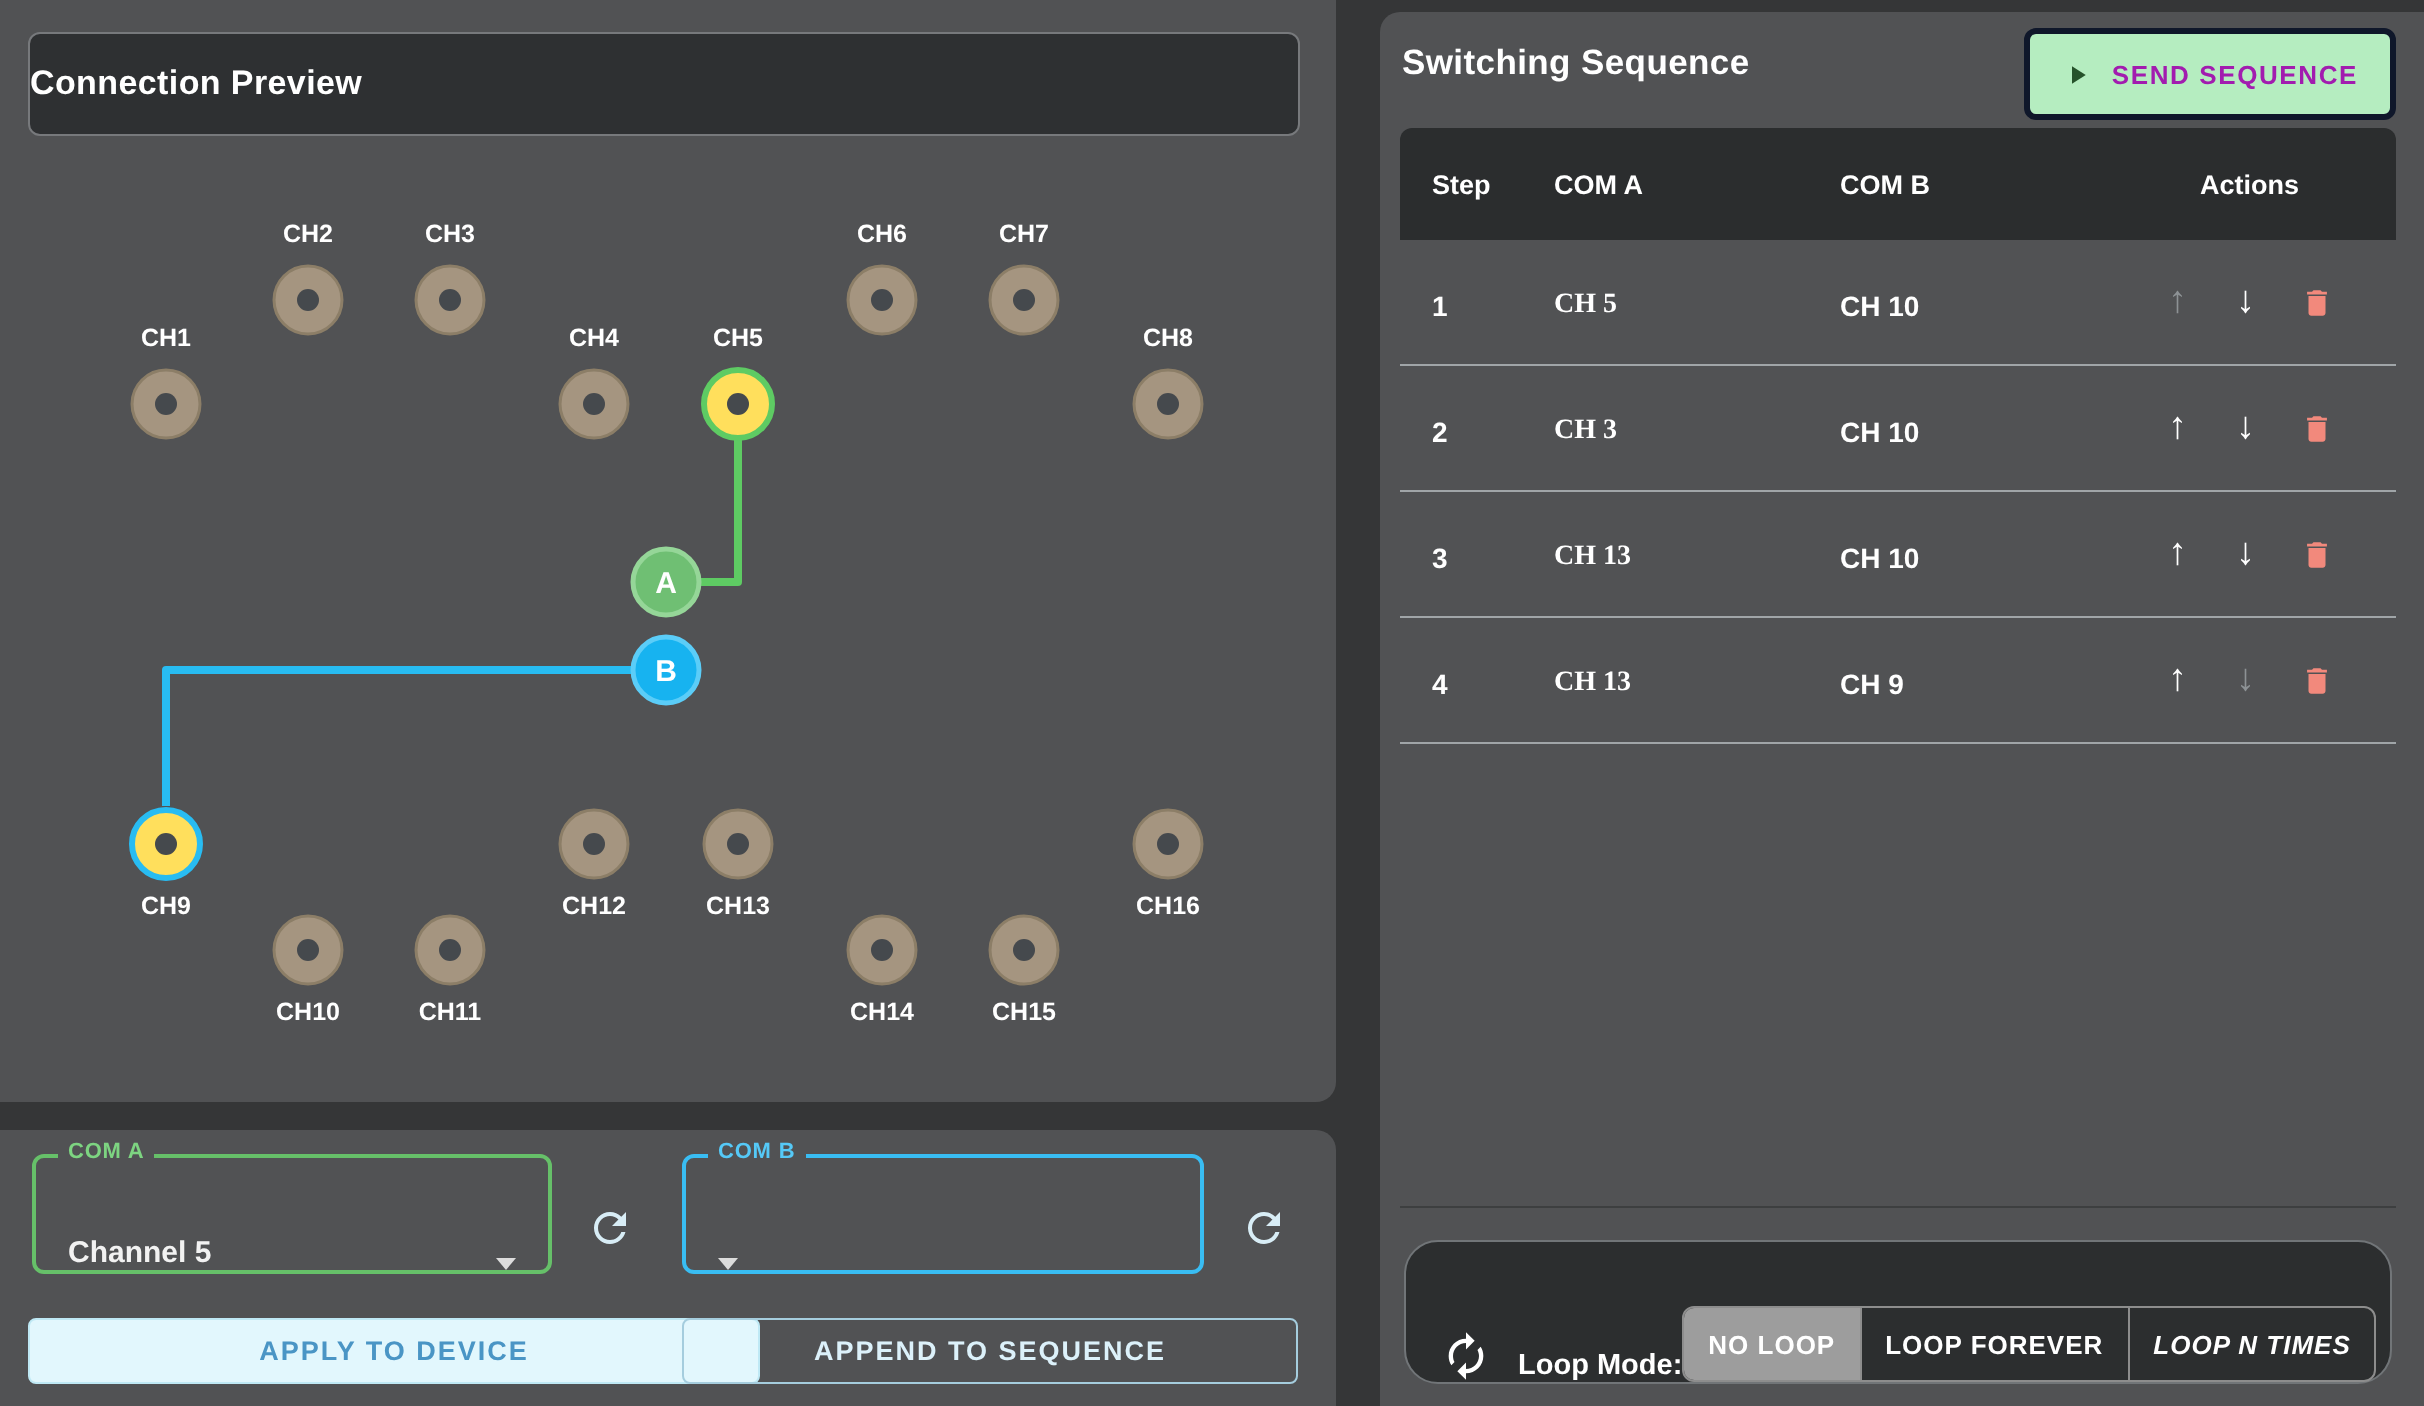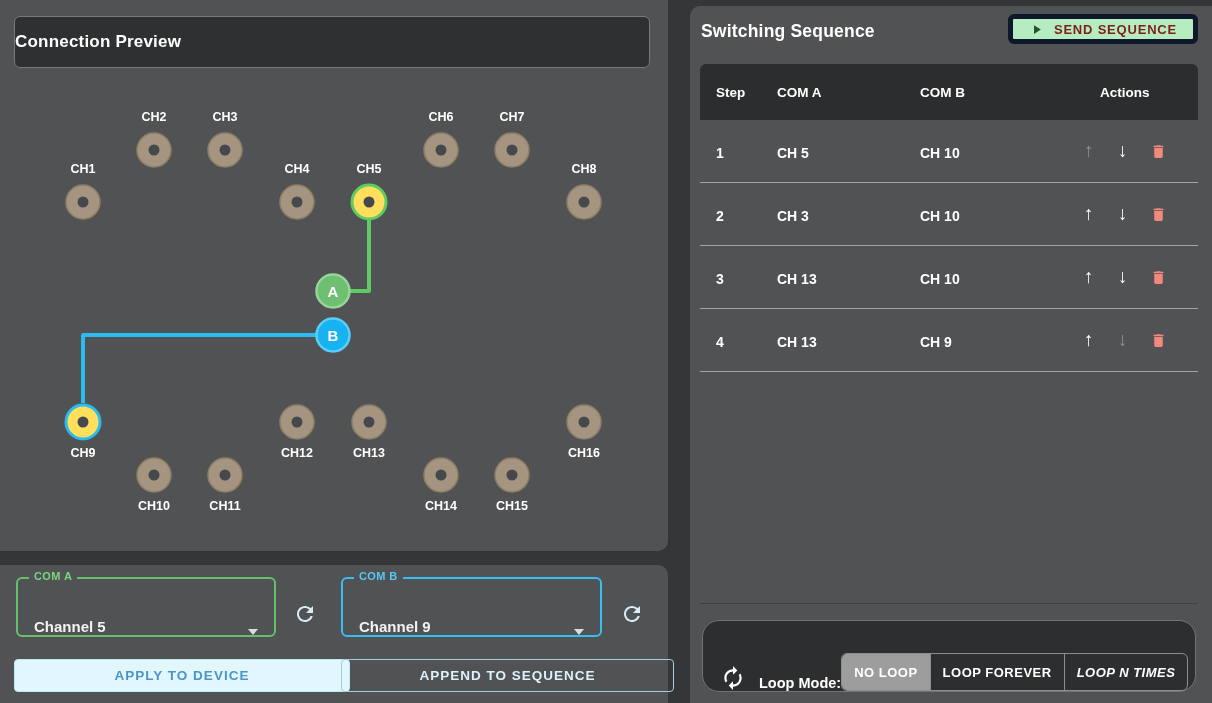--- a/index.html
+++ b/index.html
@@ -52,40 +52,40 @@
     display: flex; align-items: center; justify-content: center; cursor: pointer;
   }
   #refresh-a { left: 290px; }
   #refresh-b { left: 617px; }
 
   .big-btn {
     position: absolute; top: 94px; height: 33px; border-radius: 4px;
     display: flex; align-items: center; justify-content: center;
     font-size: 13.5px; font-weight: bold; letter-spacing: 1px; cursor: pointer;
   }
-  #apply-btn { left: 14px; width: 336px; background: #e2f7fd; color: #4a95c5; border: 1px solid #bfe9f5; }
-  #append-btn { left: 341px; width: 333px; background: transparent; color: #dcf1fa; border: 1px solid #a5cdde; }
+  #apply-btn { left: 14px; width: 366px; background: #e2f7fd; color: #4a95c5; border: 1px solid #bfe9f5; }
+  #append-btn { left: 341px; width: 308px; background: transparent; color: #dcf1fa; border: 1px solid #a5cdde; }
 
   
   .right-title { position: absolute; left: 11px; top: 15px; font-size: 17.5px; font-weight: bold; letter-spacing: .2px; }
   #send-btn {
-    position: absolute; right: 14px; top: 8px; height: 30px; padding: 0 16px;
+    position: absolute; right: 14px; top: 8px; height: 46px; padding: 0 16px;
     background: #b5edc0; border-radius: 6px; display: flex; align-items: center; gap: 10px;
-    color: #7f1d1d; font-size: 13px; font-weight: bold; letter-spacing: .8px; cursor: pointer;
-    border: 5px solid #0f172a;
+    color: #a21caf; font-size: 13px; font-weight: bold; letter-spacing: .8px; cursor: pointer;
+    border: 3px solid #0f172a;
   }
   #seq-table { position: absolute; left: 10px; top: 58px; width: 498px; }
   .seq-header {
     position: relative; height: 56px; background: #2b2d2e; border-radius: 6px 6px 0 0;
     font-size: 13.5px; font-weight: bold;
   }
   .seq-header span { position: absolute; top: 21px; }
   .seq-row { position: relative; height: 63px; border-bottom: 1px solid #a0a5a8; font-size: 14px; font-weight: bold; }
   .c-step { position: absolute; left: 16px;  top: 25px; }
-  .c-coma { position: absolute; left: 77px;  top: 25px; }
+  .c-coma { position: absolute; left: 77px;  top: 25px; font-family: Liberation Serif, serif; }
   .c-comb { position: absolute; left: 220px; top: 25px; }
   .h-step { left: 16px; } .h-coma { left: 77px; } .h-comb { left: 220px; } .h-act { left: 400px; }
   .act { position: absolute; top: 21px; cursor: pointer; font-size: 19px; font-weight: bold; line-height: 20px; color: #ffffff; }
   .act.up    { left: 384px; }
   .act.down  { left: 418px; }
   .act.trash { left: 450px; top: 23px; }
   .act.dis   { color: #8d9295; cursor: default; }
 
   .divider-line { position: absolute; left: 10px; top: 597px; width: 498px; height: 1px; background: #3d3f40; }
 
@@ -220,21 +220,20 @@
   </div>
   <div class="refresh-btn" id="refresh-a">
     <svg width="24" height="24" viewBox="0 0 24 24">
       <path fill="#d8edf6" d="M17.65 6.35C16.2 4.9 14.21 4 12 4c-4.42 0-7.99 3.58-8 8s3.57 8 8 8c3.73 0 6.84-2.55 7.73-6h-2.08c-.82 2.33-3.04 4-5.65 4-3.31 0-6-2.69-6-6s2.69-6 6-6c1.66 0 3.14.69 4.22 1.78L13 11h7V4l-2.35 2.35z"></path>
     </svg>
   </div>
 
   <div class="fieldset" id="com-b-box">
     <span class="legend">COM B</span>
     <div class="select-row">
-      <span class="select-value">Channel 9</span>
       <span class="caret"></span>
     </div>
   </div>
   <div class="refresh-btn" id="refresh-b">
     <svg width="24" height="24" viewBox="0 0 24 24">
       <path fill="#d8edf6" d="M17.65 6.35C16.2 4.9 14.21 4 12 4c-4.42 0-7.99 3.58-8 8s3.57 8 8 8c3.73 0 6.84-2.55 7.73-6h-2.08c-.82 2.33-3.04 4-5.65 4-3.31 0-6-2.69-6-6s2.69-6 6-6c1.66 0 3.14.69 4.22 1.78L13 11h7V4l-2.35 2.35z"></path>
     </svg>
   </div>
 
   <div class="big-btn" id="apply-btn">

